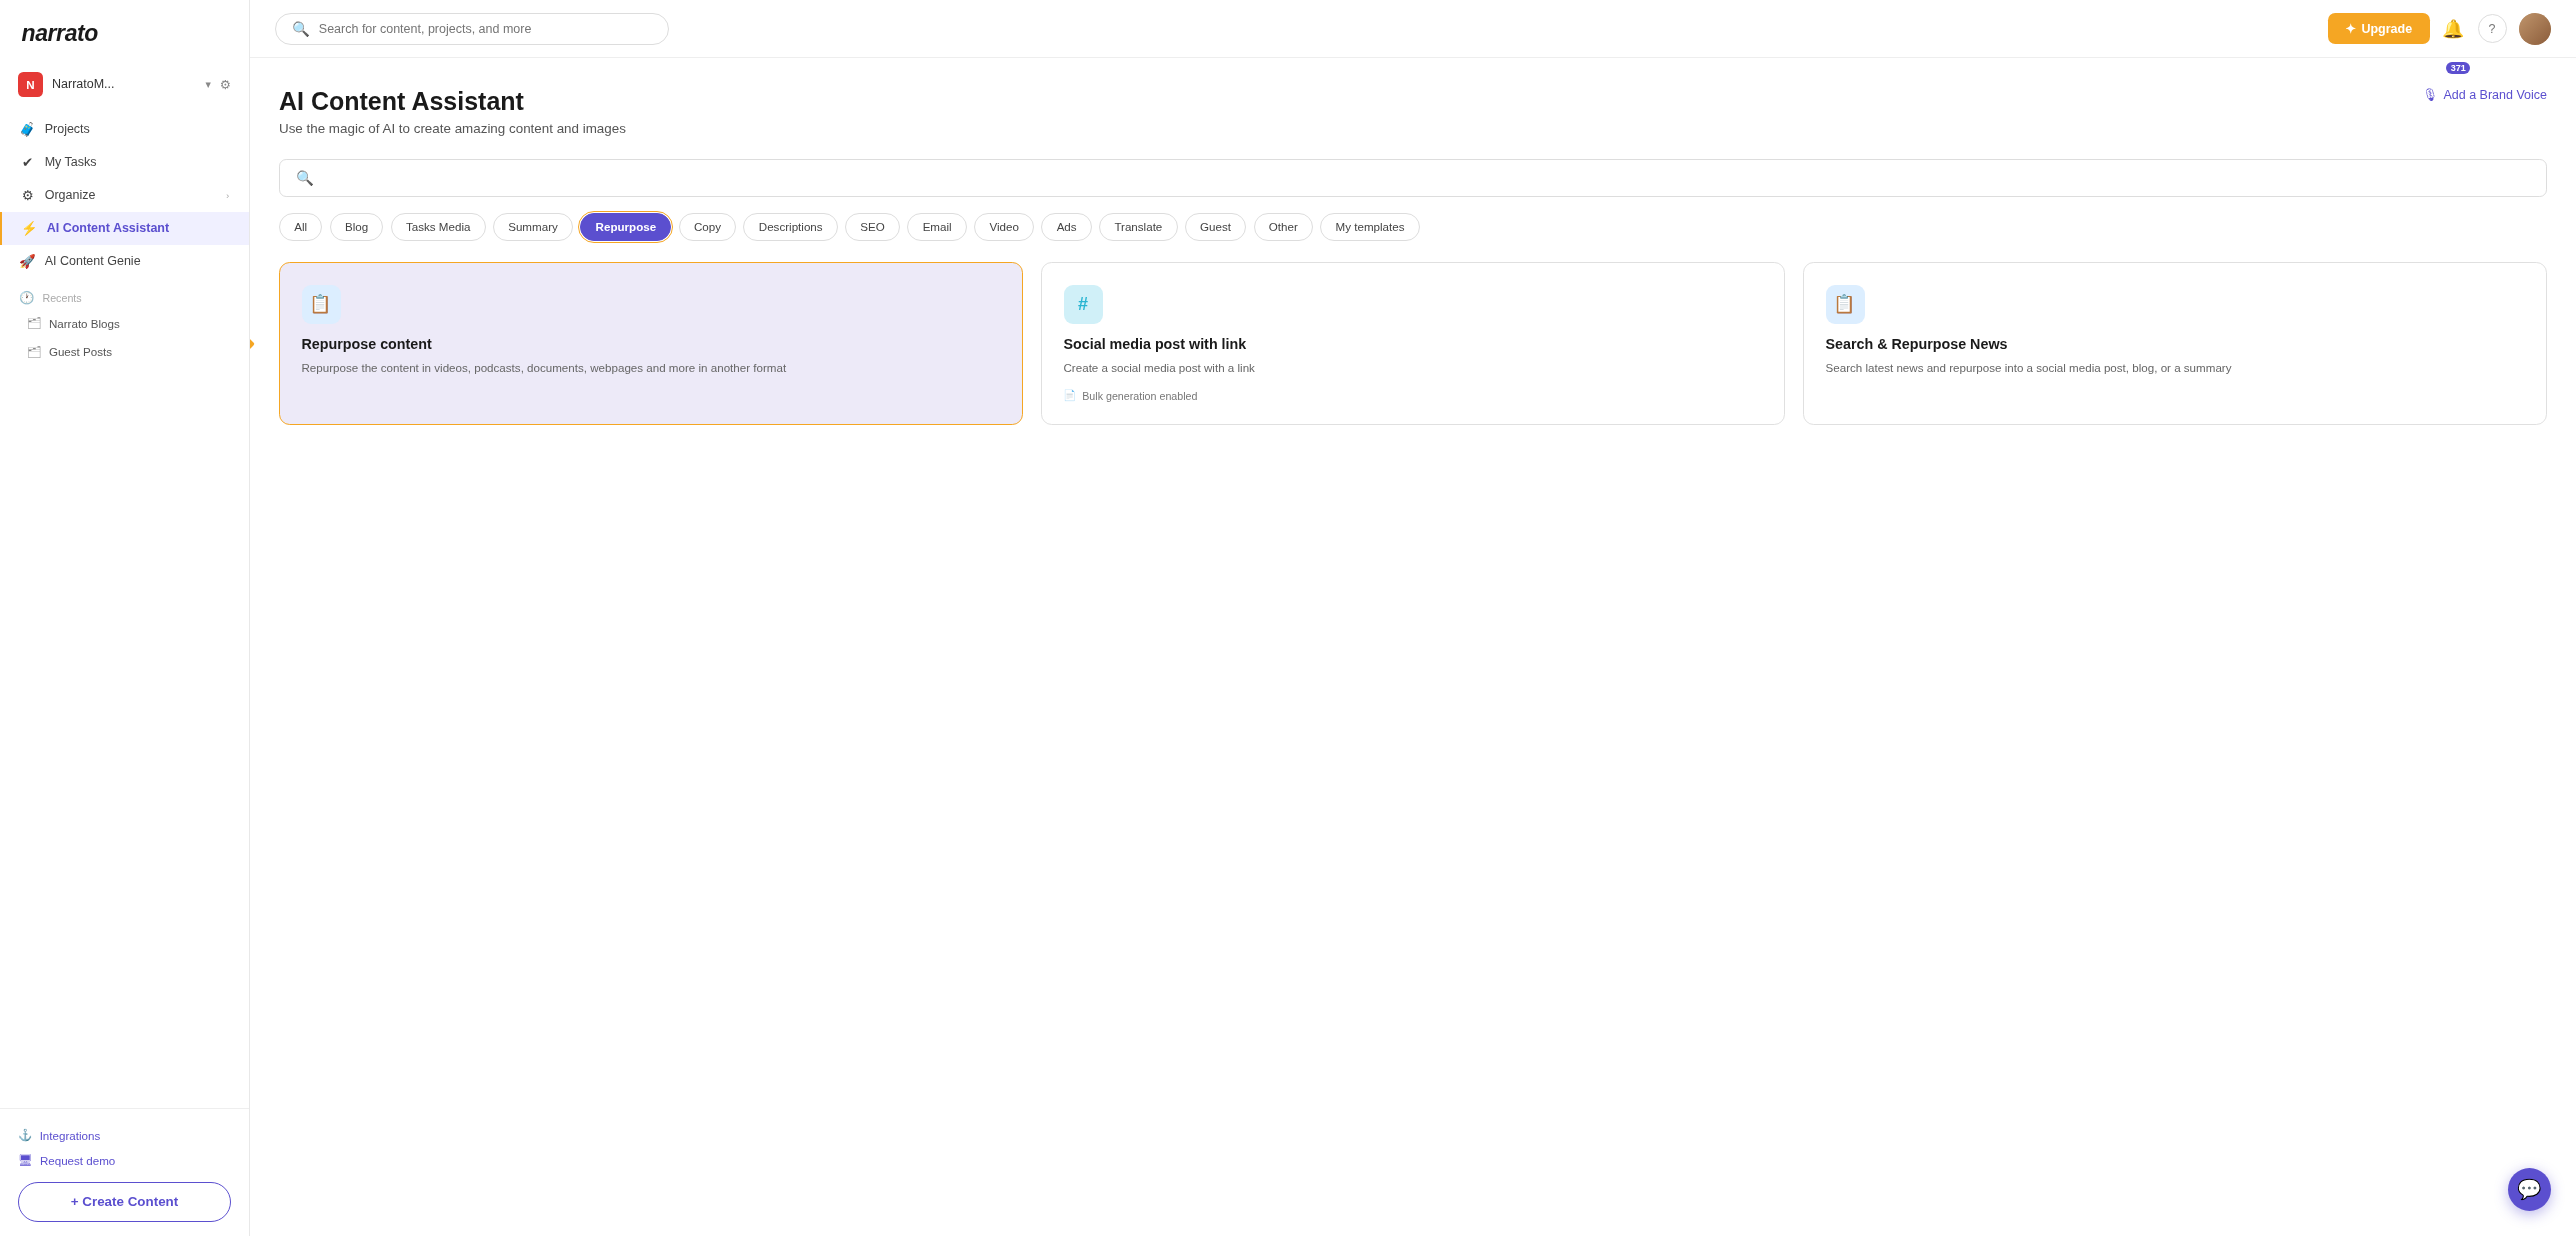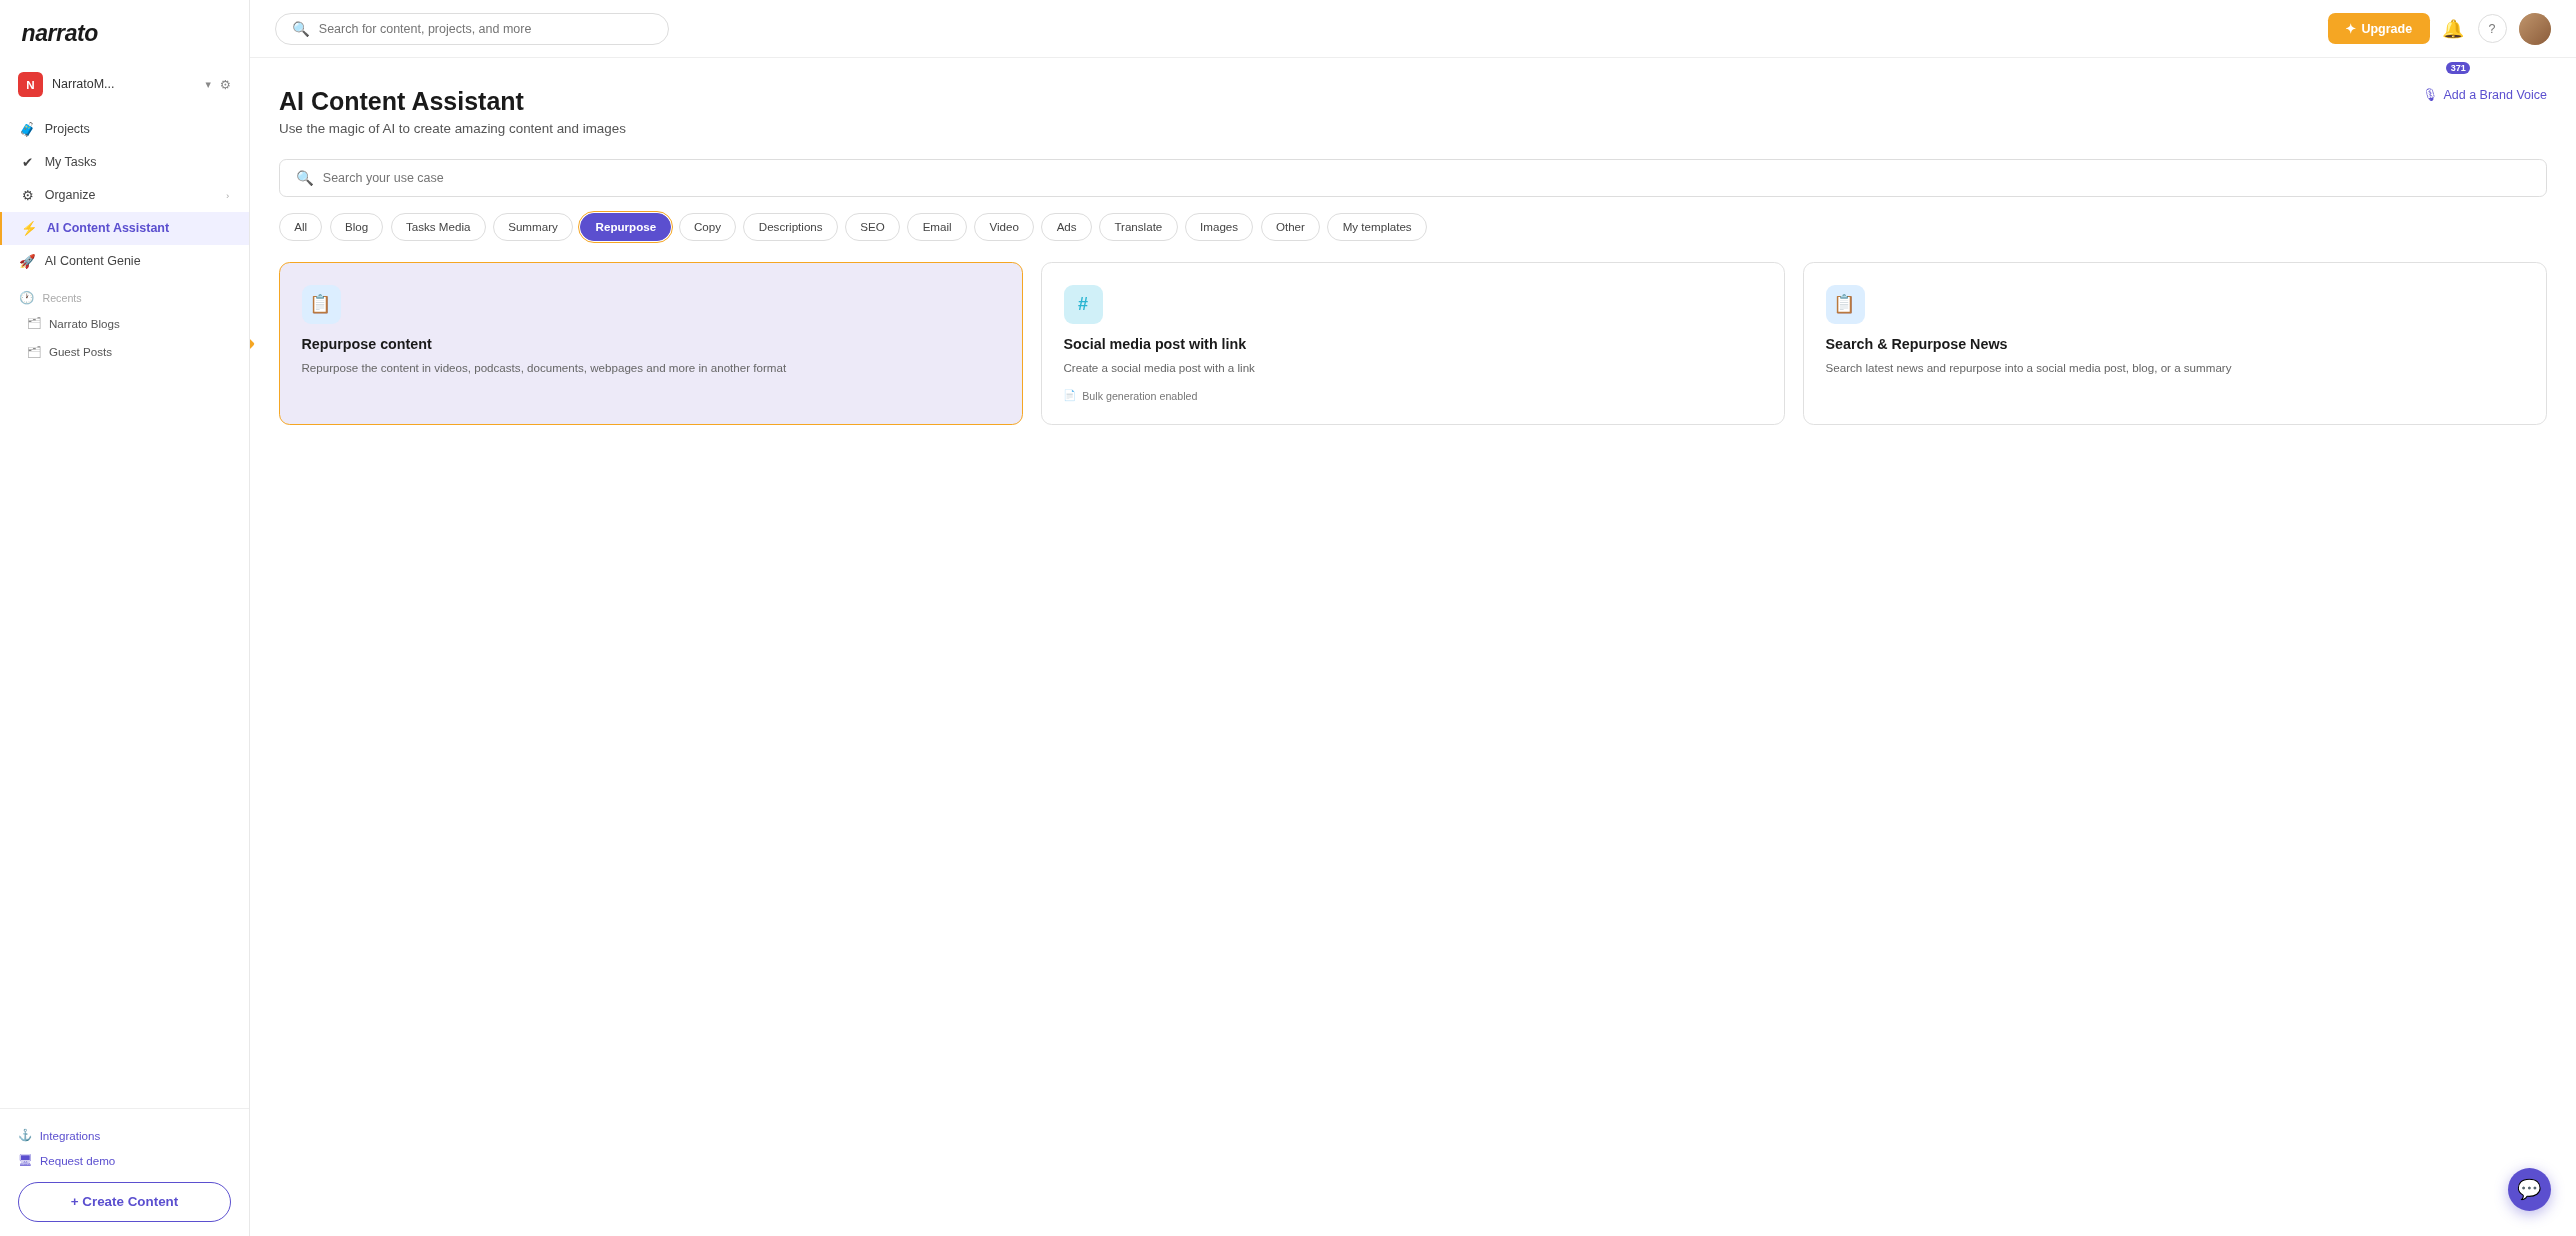--- a/index.html
+++ b/index.html
@@ -373,37 +373,36 @@
         <div class="page-subtitle">Use the magic of AI to create amazing content and images</div>
       </div>
       <a class="add-brand-voice">
         <span>🎙</span>
         <span>Add a Brand Voice</span>
       </a>
     </div>
 
     <div class="use-case-search">
       <span style="color:#aaa;">🔍</span>
-      <input type="text" placeholder="Search your use case" style="">
     </div>
 
     <div class="filter-tabs">
       <button class="filter-tab">All</button>
       <button class="filter-tab">Blog</button>
       <button class="filter-tab">Tasks Media</button>
       <button class="filter-tab">Summary</button>
       <button class="filter-tab active">Repurpose</button>
       <button class="filter-tab">Copy</button>
       <button class="filter-tab">Descriptions</button>
       <button class="filter-tab">SEO</button>
       <button class="filter-tab">Email</button>
       <button class="filter-tab">Video</button>
       <button class="filter-tab">Ads</button>
       <button class="filter-tab">Translate</button>
-      <button class="filter-tab">Images</button>
+      <button class="filter-tab">Guest</button>
       <button class="filter-tab">Other</button>
       <button class="filter-tab">My templates</button>
     </div>
 
     <div class="cards-grid">
 
       <div class="arrow-indicator">➜</div>
 
       <div class="card highlighted">
         <div class="card-icon-wrap blue">

